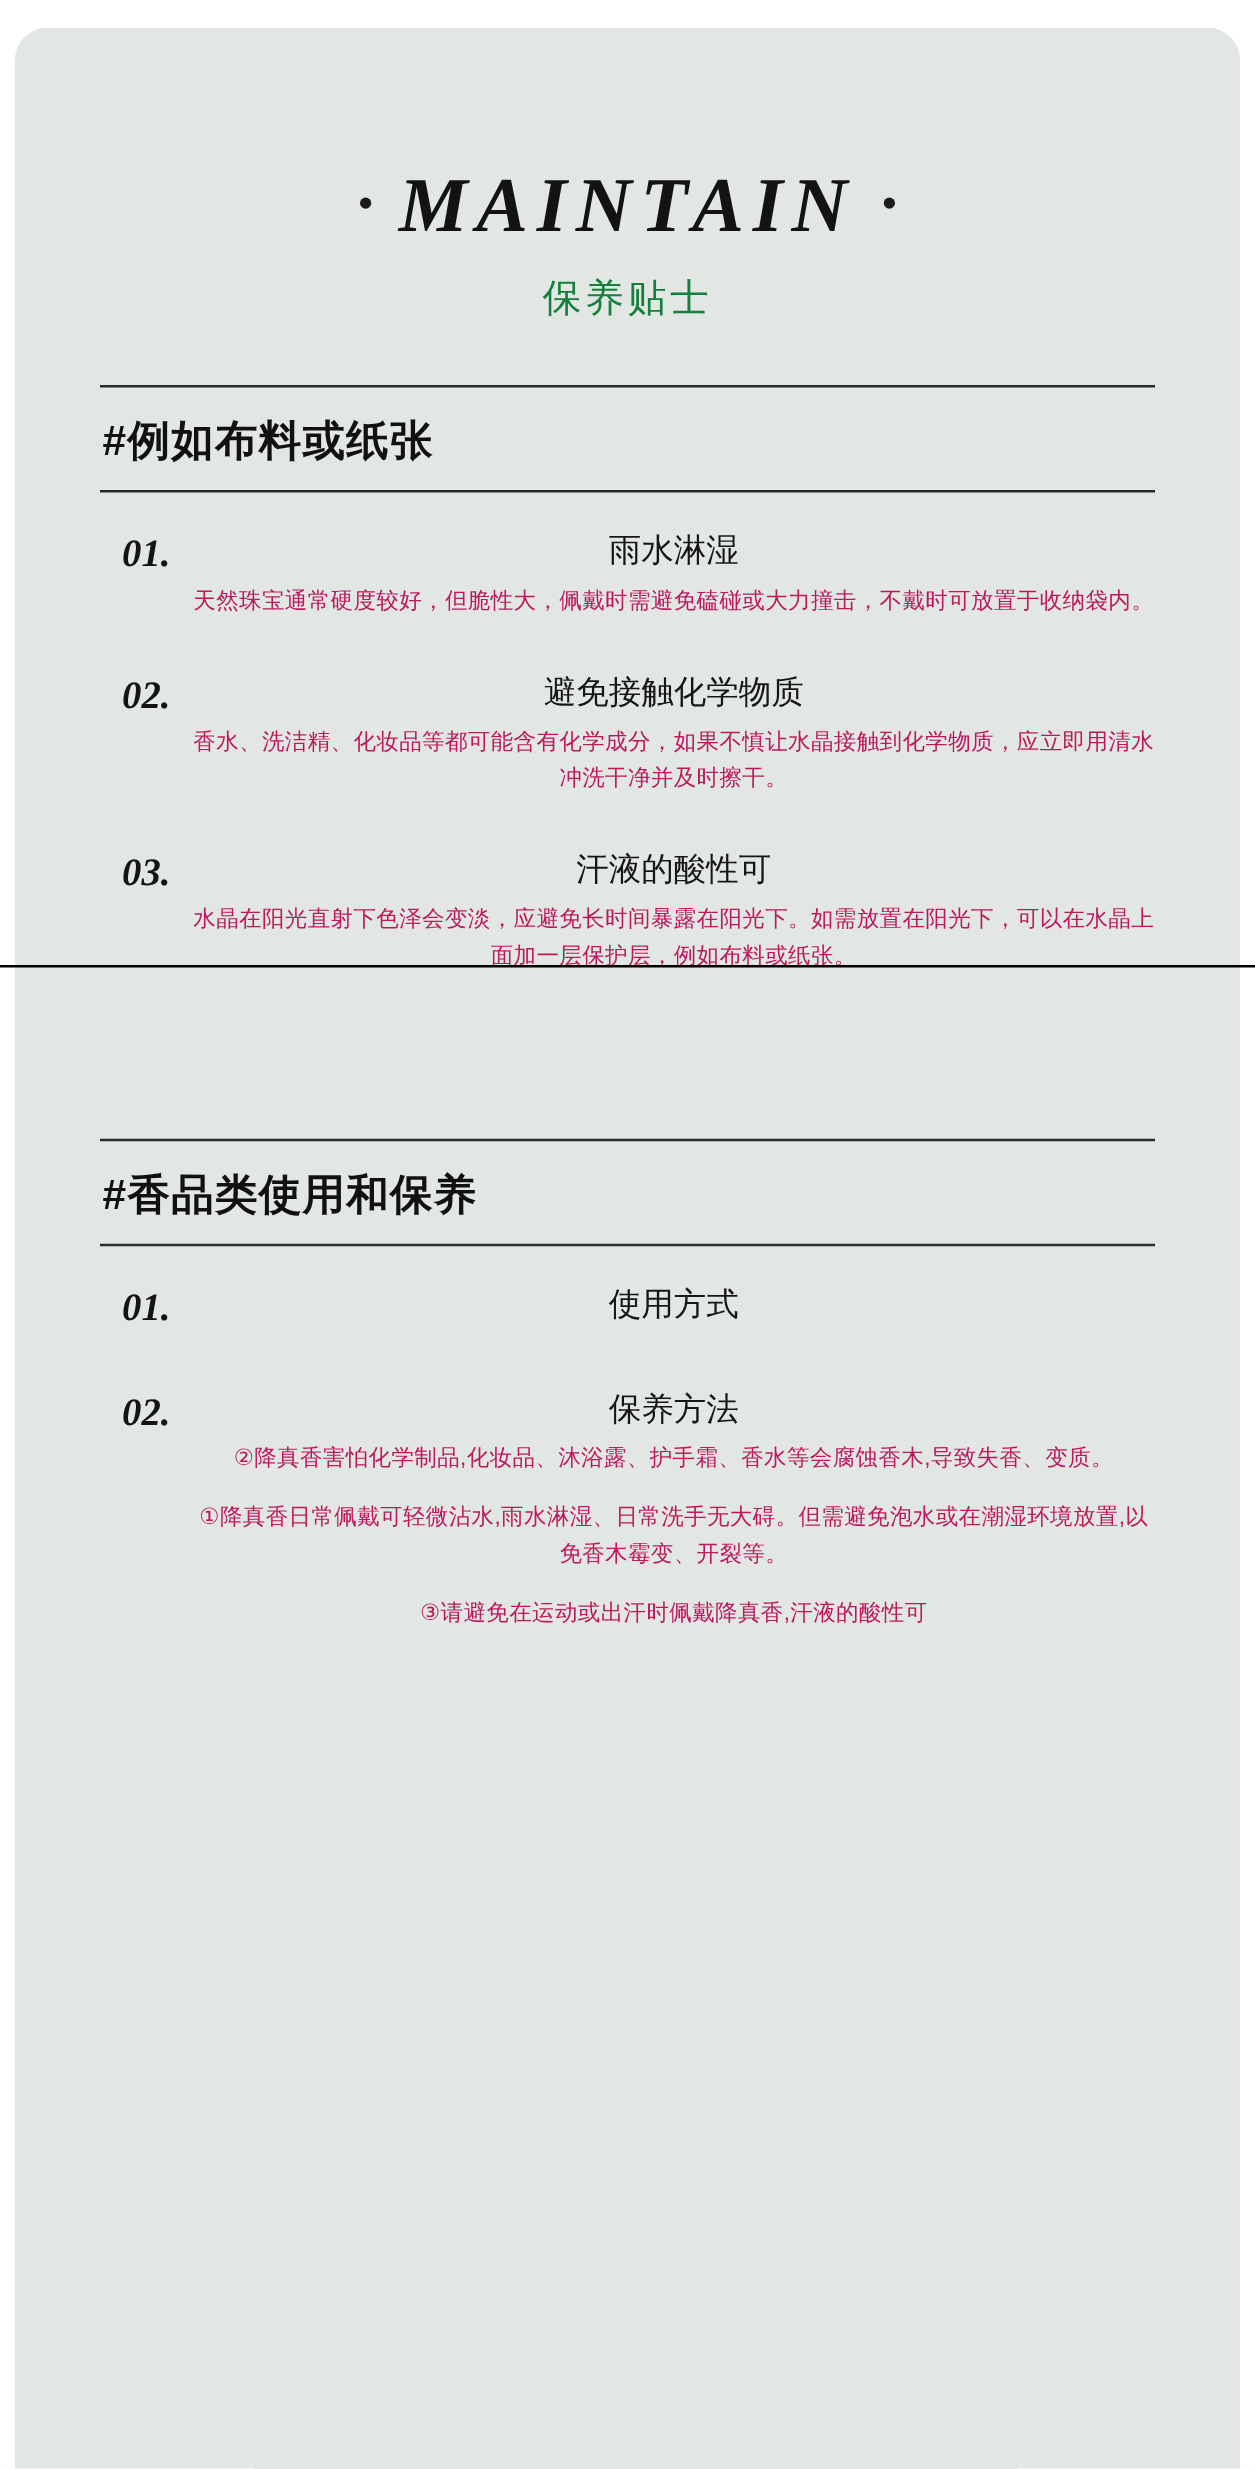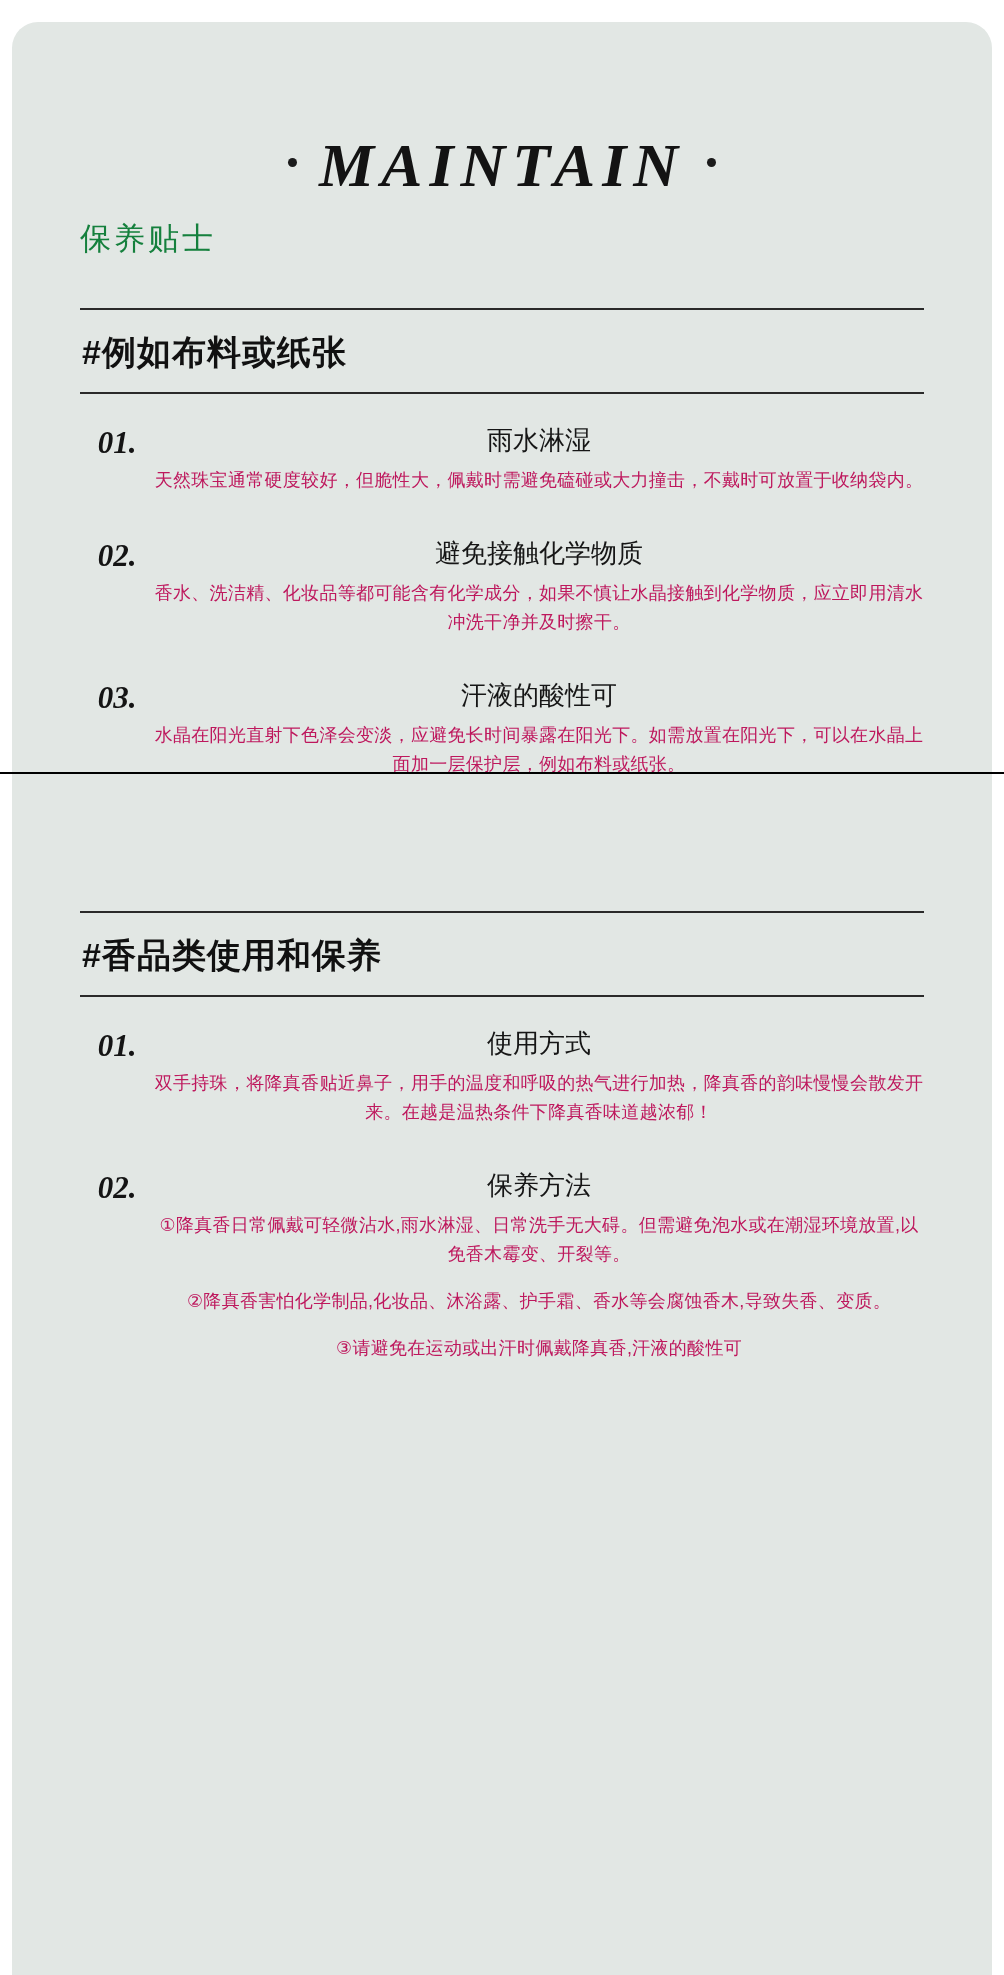--- a/index.html
+++ b/index.html
@@ -23,21 +23,21 @@
     background: #e2e7e4;
     border-radius: 26px 26px 0 0;
     box-sizing: border-box;
     overflow: hidden;
   }
   .inner {
     padding: 0 68px;
   }
   
   .header {
-    text-align: left;
+    text-align: center;
     padding-top: 112px;
   }
   .title-row {
     display: flex;
     align-items: center;
     justify-content: center;
     gap: 22px;
   }
   .dot {
     width: 9px;
@@ -209,33 +209,30 @@
         <div class="rule"></div>
         <div class="section-head">#香品类使用和保养</div>
         <div class="rule bottom"></div>
       </div>
       <div class="items">
 
         <div class="item">
           <div class="num">01.</div>
           <div class="item-body">
             <div class="item-title">使用方式</div>
-            <div class="item-text">
-              <p>双手持珠，将降真香贴近鼻子，用手的温度和呼吸的热气进行加热，降真香的韵味慢慢会散发开来。在越是温热条件下降真香味道越浓郁！</p>
-            </div>
           </div>
         </div>
 
         <div class="item">
           <div class="num">02.</div>
           <div class="item-body">
             <div class="item-title">保养方法</div>
             <div class="item-text">
+              <p>②降真香害怕化学制品,化妆品、沐浴露、护手霜、香水等会腐蚀香木,导致失香、变质。</p>
               <p>①降真香日常佩戴可轻微沾水,雨水淋湿、日常洗手无大碍。但需避免泡水或在潮湿环境放置,以免香木霉变、开裂等。</p>
-              <p>②降真香害怕化学制品,化妆品、沐浴露、护手霜、香水等会腐蚀香木,导致失香、变质。</p>
               <p>③请避免在运动或出汗时佩戴降真香,汗液的酸性可</p>
             </div>
           </div>
         </div>
 
       </div>
     </div>
 
   </div>
 </div>

